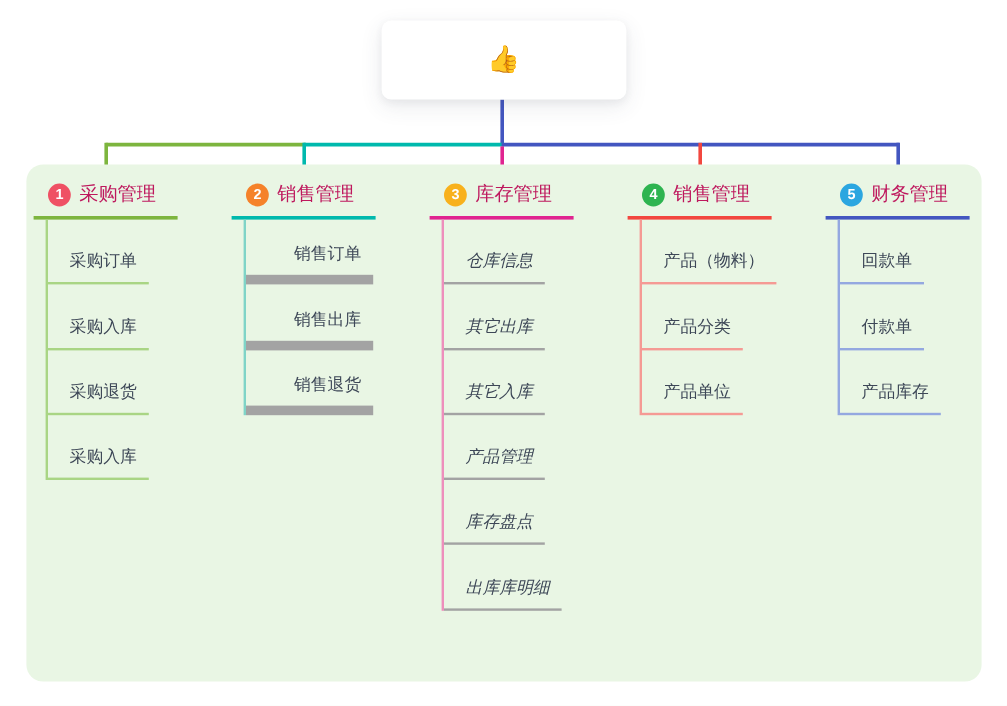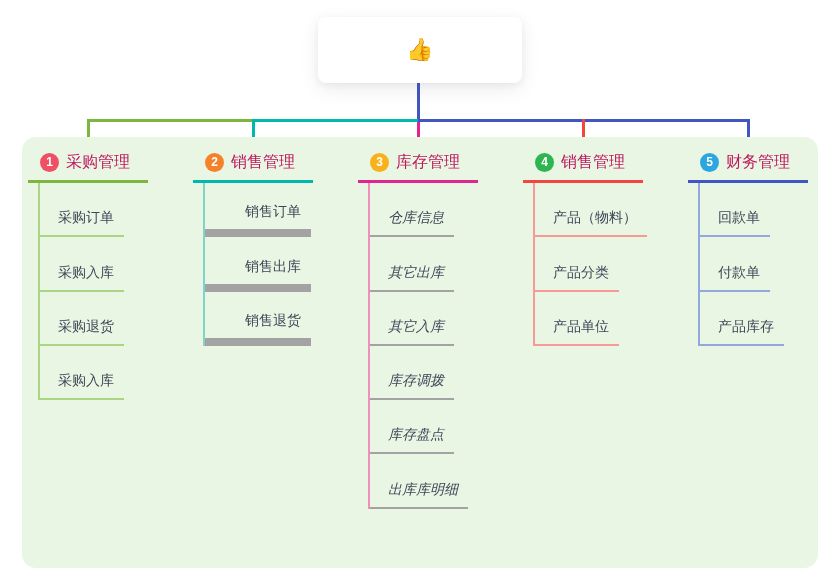--- a/index.html
+++ b/index.html
@@ -146,21 +146,21 @@
       <div class="child">
           <span class="txt">仓库信息</span>
         </div>
       <div class="child">
           <span class="txt">其它出库</span>
         </div>
       <div class="child">
           <span class="txt">其它入库</span>
         </div>
       <div class="child">
-          <span class="txt">库存调拨</span>
+          <span class="txt">产品管理</span>
         </div>
       <div class="child">
           <span class="txt">库存盘点</span>
         </div>
       <div class="child">
           <span class="txt">出库库明细</span>
         </div>
     </div>
   </div>
 

